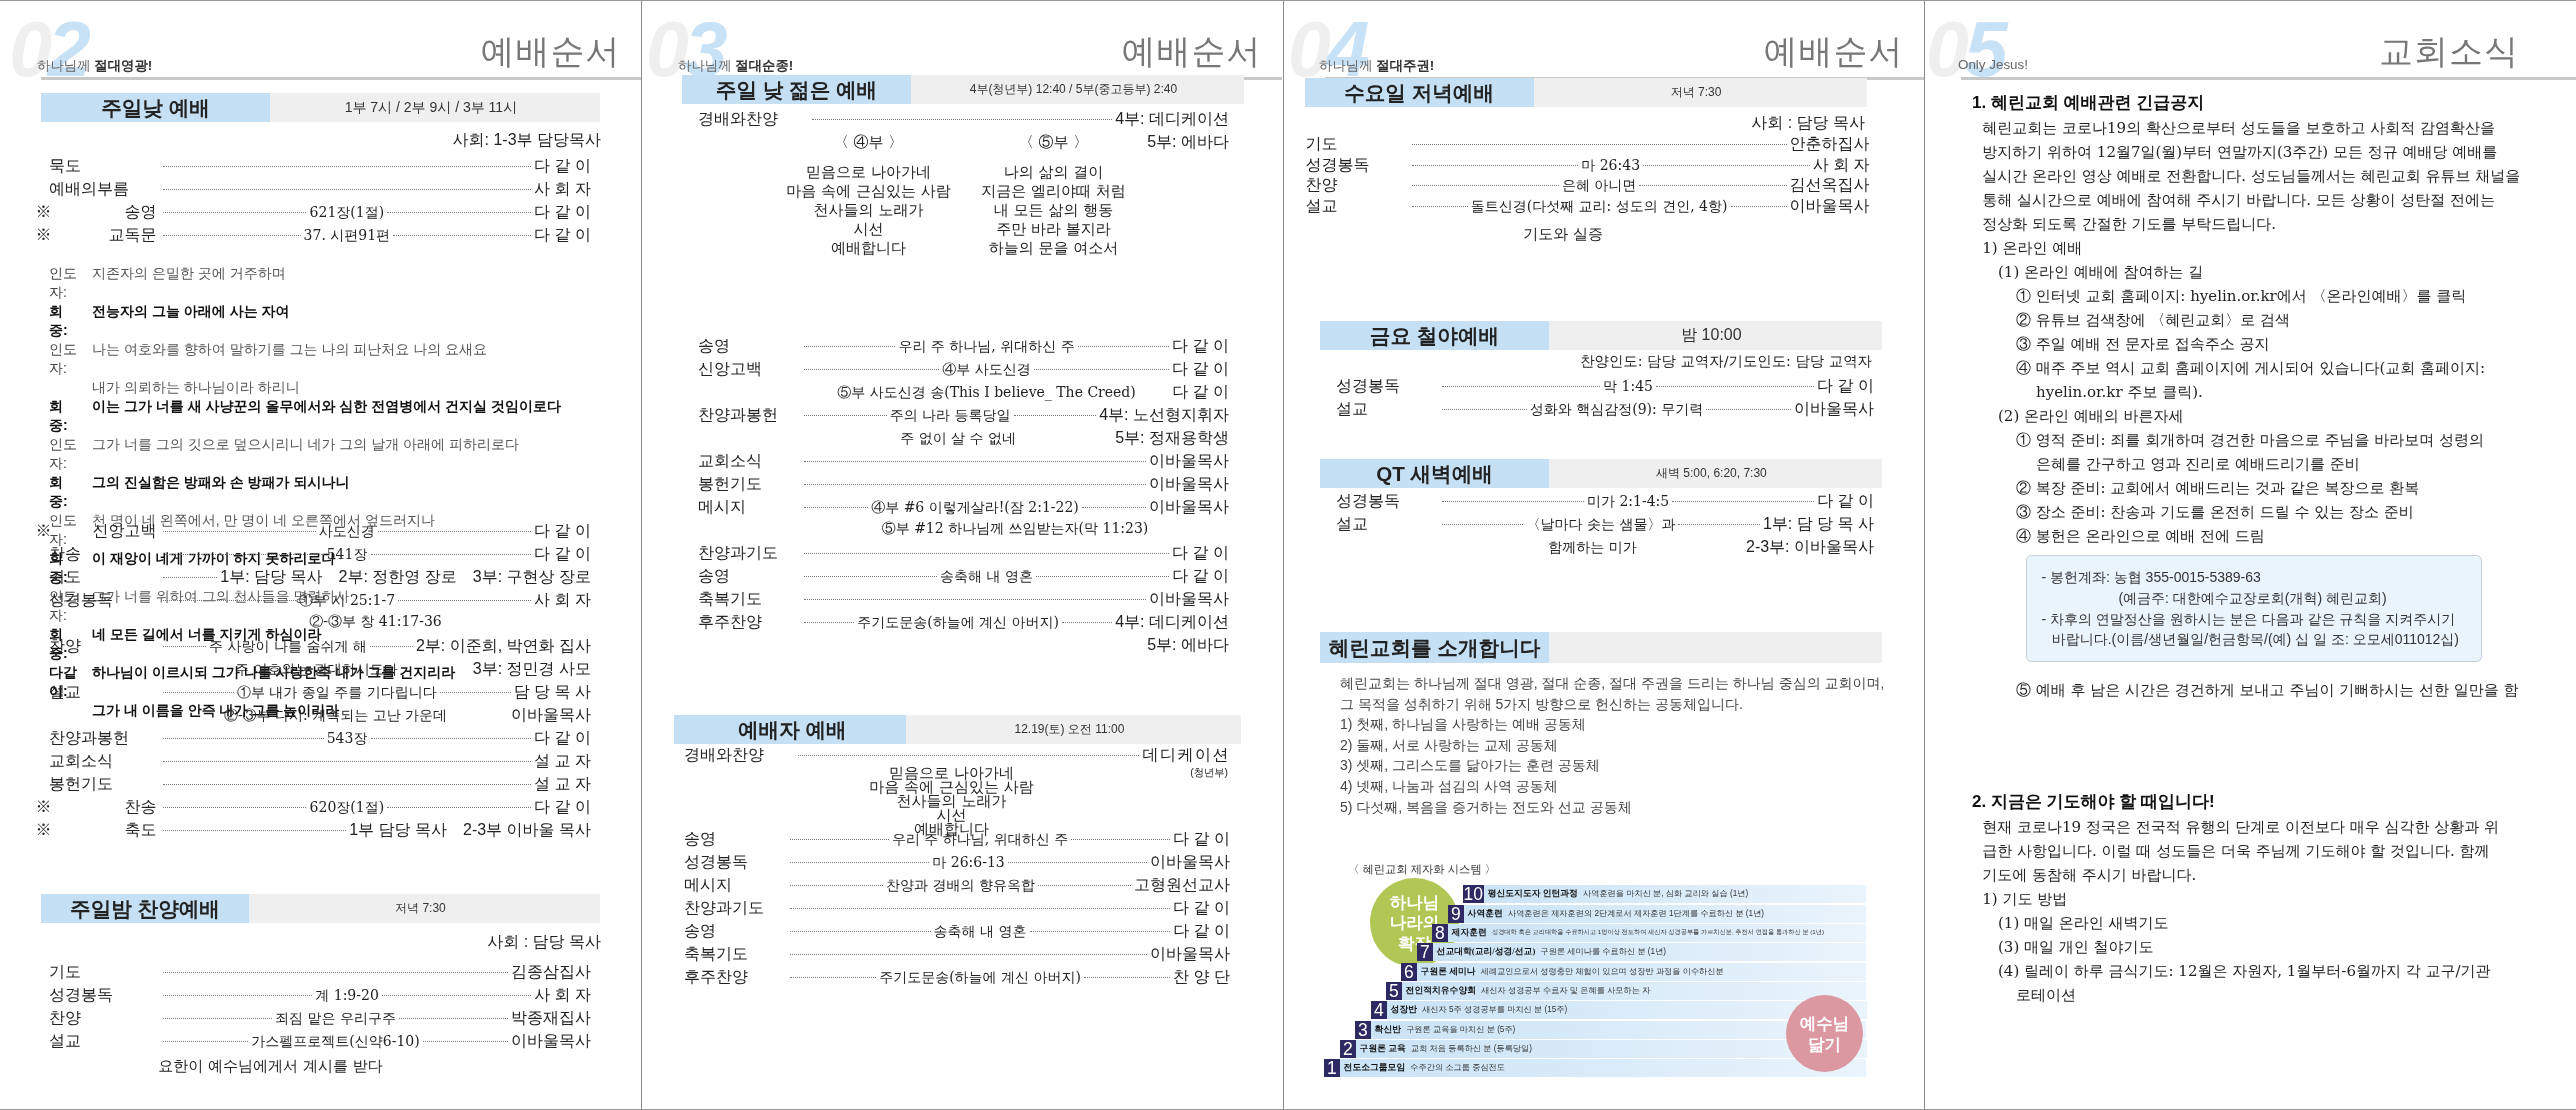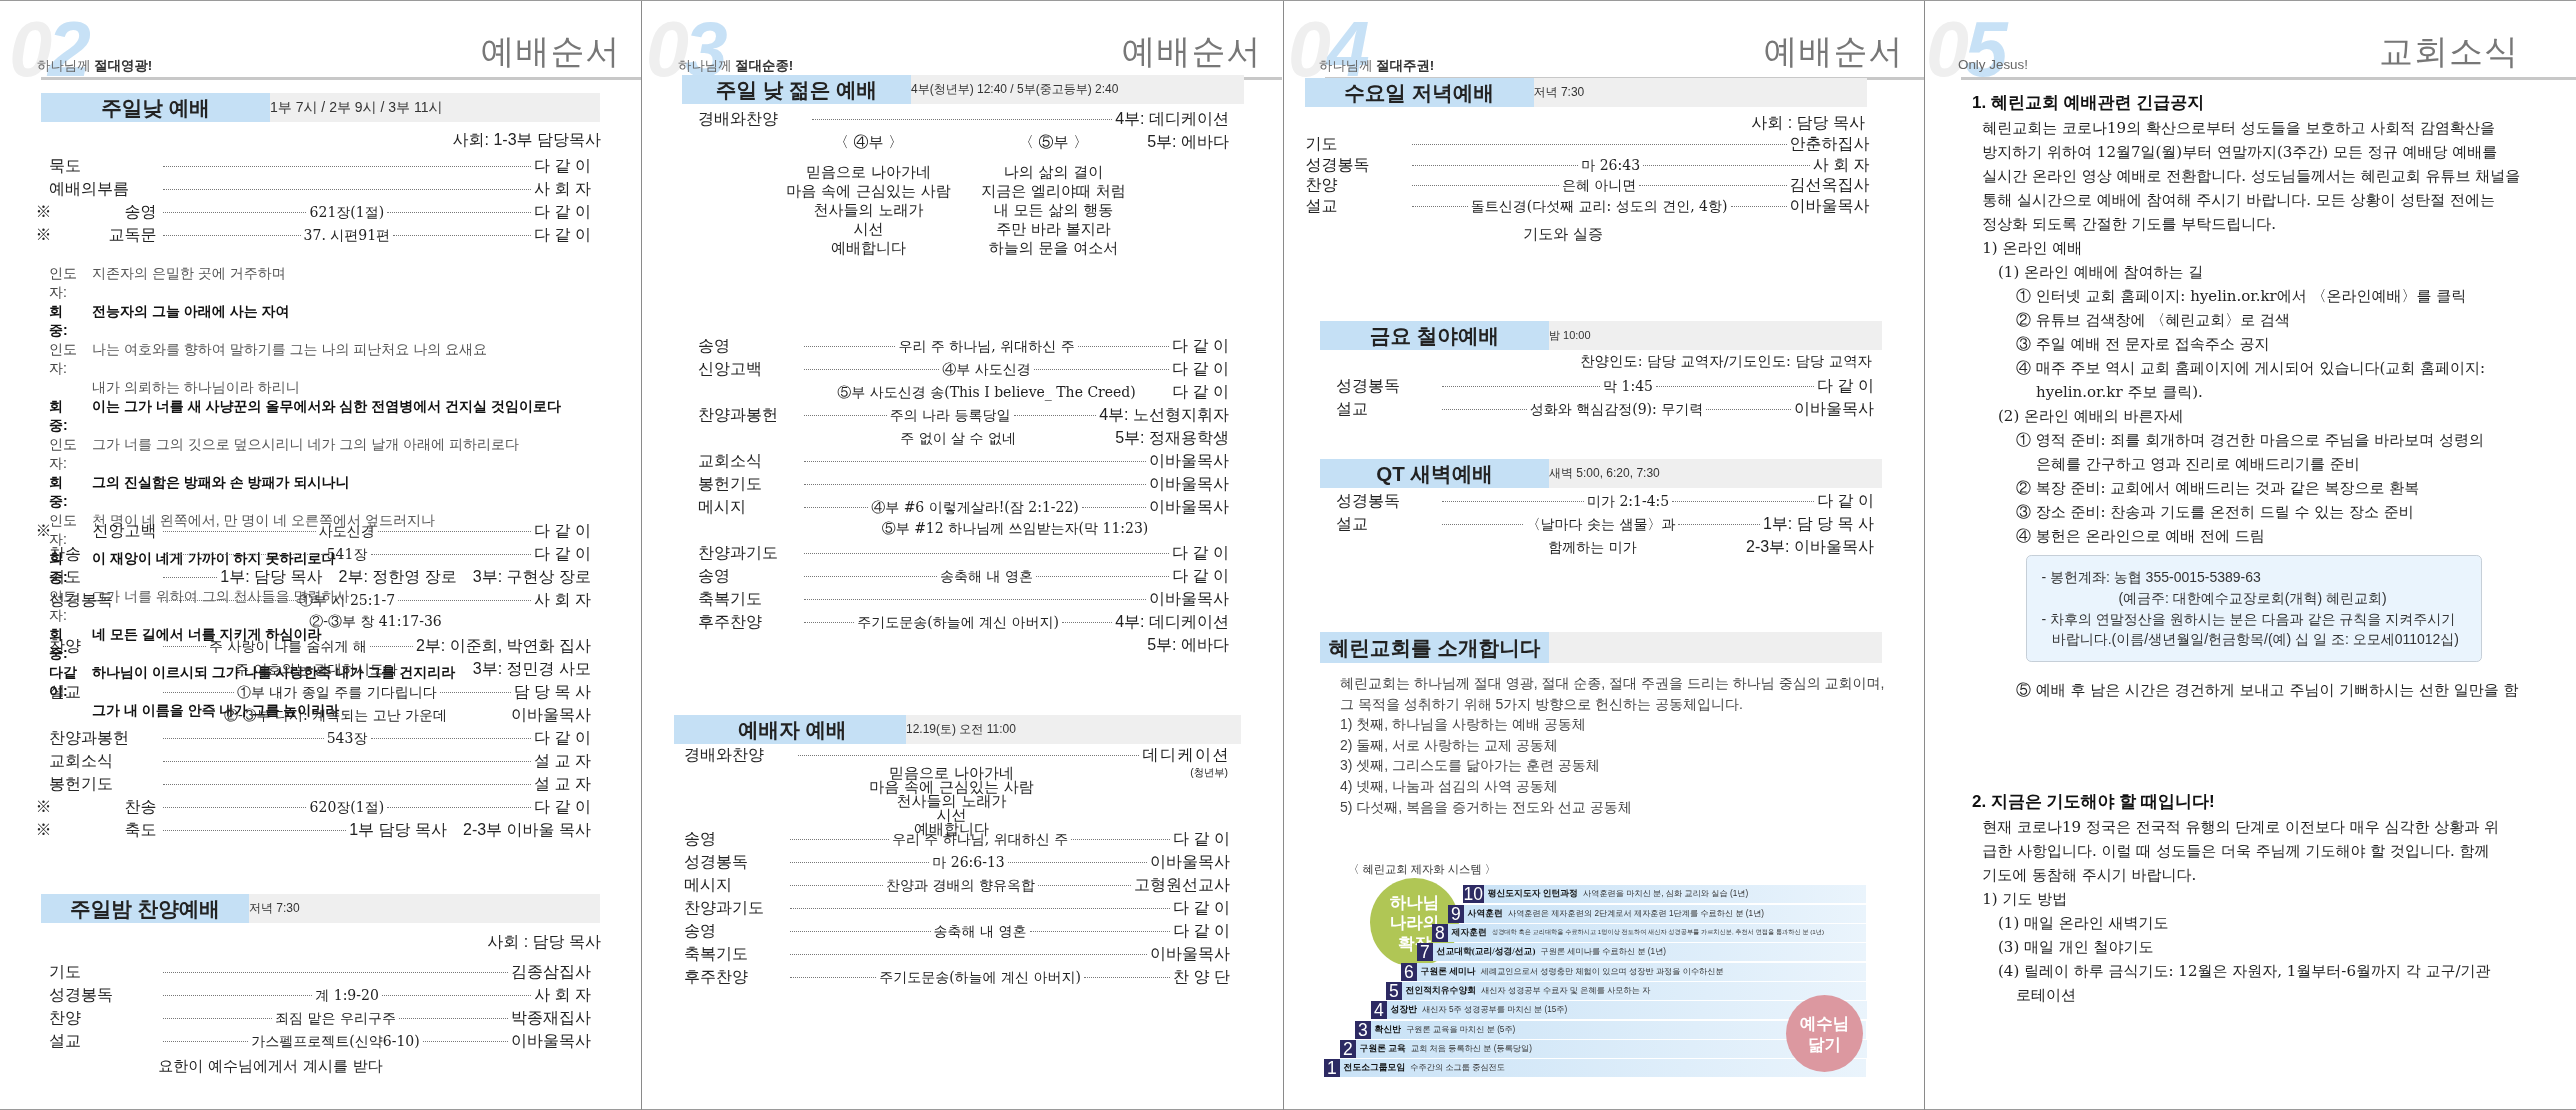--- a/index.html
+++ b/index.html
@@ -16,21 +16,21 @@
 .num .z{color:#efefef;}
 .num .d{color:#c7e1f6;}
 .tag{position:absolute;top:56px;font-family:"Liberation Sans",sans-serif;font-size:13.4px;color:#666;}
 .tag b{color:#333;font-weight:bold;}
 .ptitle{position:absolute;top:28px;right:20.6px;font-family:"DejaVu Serif",serif;font-size:34px;color:#777;letter-spacing:1px;}
 .hrule{position:absolute;top:76px;left:41px;right:0;height:2.6px;background:#c8c8c8;}
 
 
 .bar{position:absolute;height:29px;background:#efefef;display:flex;align-items:center;}
 .bar .lbl{height:29px;width:286px;background:#c5e0f5;display:flex;align-items:center;justify-content:center;font-family:"Liberation Sans",sans-serif;font-weight:bold;font-size:20.6px;color:#222;}
-.bar .tm{flex:1;text-align:left;padding-right:8.2px;font-family:"Liberation Sans",sans-serif;font-size:14px;color:#333;}
+.bar .tm{flex:1;text-align:center;padding-right:8.2px;font-family:"Liberation Sans",sans-serif;font-size:14px;color:#333;}
 
 
 .rows{position:absolute;font-family:"DejaVu Serif",serif;font-size:15px;color:#222;}
 .row{display:flex;align-items:baseline;height:23px;white-space:nowrap;}
 .row .k{width:111px;font-family:"Liberation Sans",sans-serif;font-size:16px;text-align:justify;text-align-last:justify;padding-right:3.1px;flex:none;}
 .row .k.mark{margin-left:-13.4px;width:124px;}
 .row .lead{flex:1;border-bottom:1px dotted #777;margin:0 3.1px;position:relative;top:-4.1px;min-width:10.3px;}
 .row .mid{flex:none;font-size:14px;}
 .row .v{flex:none;font-family:"Liberation Sans",sans-serif;font-size:16px;text-align:right;}
 .host{position:absolute;font-family:"Liberation Sans",sans-serif;font-size:16px;text-align:right;}
@@ -539,21 +539,21 @@
           <span class="lead"></span>
           <span class="mid">돌트신경(다섯째 교리: 성도의 견인, 4항)</span>
           <span class="lead"></span>
           <span class="v">이바울목사</span>
         </div>
       </div>
     <div class="lyr" style="left:21.6px;top:224px;width:515px;">기도와 실증</div>
 
     <div class="bar" style="left:36px;top:320px;width:562px;">
       <div class="lbl" style="width:229px;">금요 철야예배</div>
-      <div class="tm" style="font-size:11px;">밤 10:00</div>
+      <div class="tm" style="font-size:16px;">밤 10:00</div>
     </div>
     <div class="host" style="right:52px;top:351px;font-family:'DejaVu Sans',sans-serif;font-size:14.4px;">찬양인도: 담당 교역자/기도인도: 담당 교역자</div>
     <div class="rows" style="left:52px;top:375px;width:538px;" id="p4-fri">
         <div class="row">
           <span class="k" style="width: 103px;">성경봉독</span>
           <span class="lead"></span>
           <span class="mid">막 1:45</span>
           <span class="lead"></span>
           <span class="v">다 같 이</span>
         </div>

